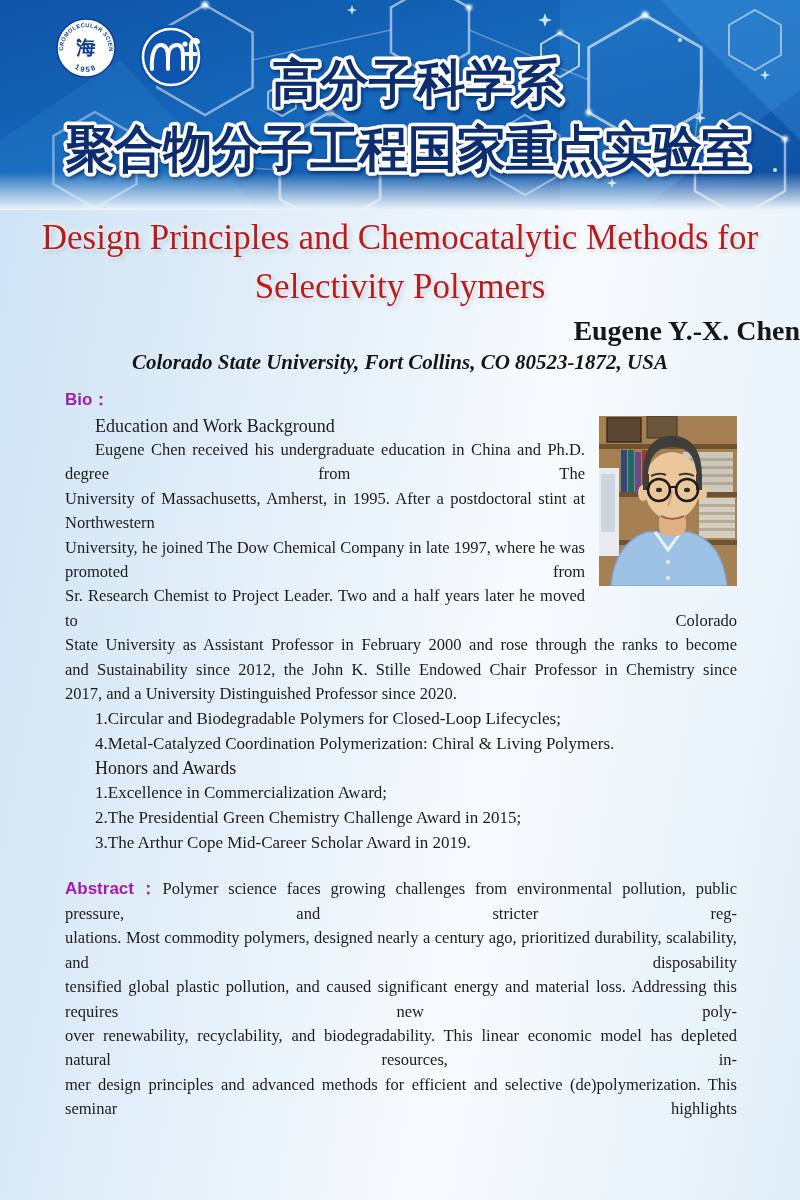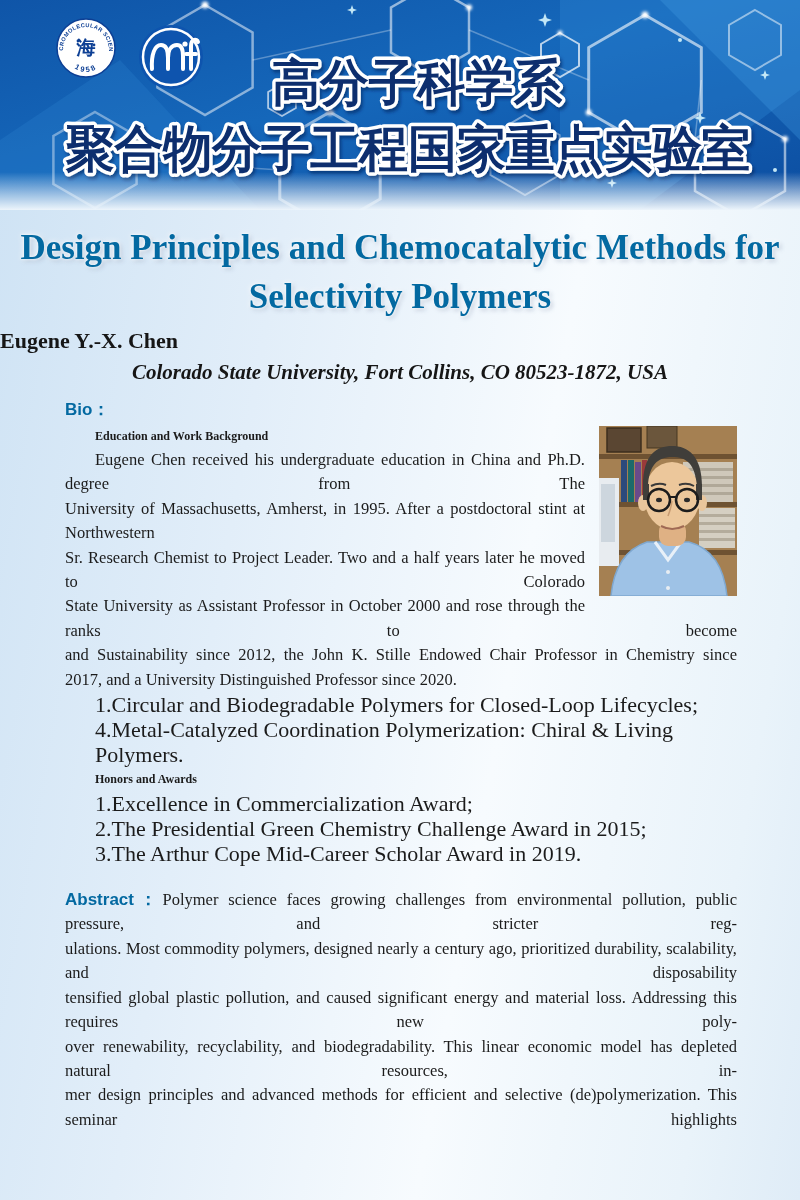--- a/index.html
+++ b/index.html
@@ -9,37 +9,37 @@
     font-family:"Liberation Serif",serif;color:#1b1b1b;
   }
   .header{position:relative;height:210px;}
   .header-svg{display:block;}
   .logo{position:absolute;}
   .logo1{left:56px;top:18px;}
   .logo2{left:138px;top:24px;}
   .hdr-text{font-family:"Liberation Sans",sans-serif;font-weight:bold;
     paint-order:stroke;stroke:#ffffff;stroke-width:7px;stroke-linejoin:round;fill:#0b2f6e;}
   .title{
-    margin-top:13px;text-align:center;font-weight:bold;font-size:35px;line-height:49px;
-    color:#0369a1;
+    margin-top:3px;text-align:center;font-weight:normal;font-size:35px;line-height:49px;
+    color:#b91c1c;
     text-shadow:0 0 3px rgba(255,255,255,.95),0 0 6px rgba(255,255,255,.85),2px 2px 4px rgba(110,130,165,.45);
   }
-  .speaker{margin-top:8px;text-align:left;font-weight:bold;font-size:22px;line-height:24px;color:#161616;}
+  .speaker{margin-top:8px;text-align:right;font-weight:bold;font-size:28px;line-height:24px;color:#161616;}
   .affil{margin-top:7px;text-align:center;font-weight:bold;font-style:italic;font-size:21px;line-height:24px;color:#161616;}
   .content{padding:0 63px 0 65px;}
-  .lbl{font-family:"Liberation Sans",sans-serif;font-weight:bold;font-size:17px;color:#0369a1;}
+  .lbl{font-family:"Liberation Sans",sans-serif;font-weight:bold;font-size:17px;color:#a21caf;}
   .bio-label{margin-top:14px;line-height:23px;}
   .bio-body{overflow:visible;}
   .photo{float:right;width:138px;height:170px;margin:2px 0 8px 14px;}
-  .sec-h{font-weight:bold;font-size:12px;line-height:24px;margin-left:30px;}
+  .sec-h{font-weight:normal;font-size:18px;line-height:24px;margin-left:30px;}
   .edu-h{margin-top:3px;}
   .jline{font-size:16.5px;line-height:24.4px;text-align:justify;text-align-last:justify;}
   .jline.ind{text-indent:30px;}
   .jline.endl{text-align:left;text-align-last:left;}
-  .item{font-size:22px;line-height:25px;margin-left:30px;}
+  .item{font-size:17px;line-height:25px;margin-left:30px;}
   .abstract{margin-top:22px;}
   .abs-label{}
   .arc-text{font-family:"Liberation Sans",sans-serif;font-weight:bold;fill:#0d3f94;}
 </style>
 </head>
 <body>
 
 <div class="header">
   <svg class="header-svg" width="800" height="210" viewBox="0 0 800 210">
     <defs>
@@ -192,22 +192,23 @@
         <ellipse cx="60" cy="74" rx="3" ry="2.2" fill="#2a2a2a"></ellipse>
         <ellipse cx="88" cy="74" rx="3" ry="2.2" fill="#2a2a2a"></ellipse>
         <path d="M73,75 C72,83 70,87 69,90" fill="none" stroke="#c79b72" stroke-width="1.5"></path>
         <path d="M62,100 Q73,106 85,100" fill="none" stroke="#a06a54" stroke-width="2"></path>
       </g>
     </svg>
 
     <div class="sec-h edu-h">Education and Work Background</div>
     <div class="jline ind">Eugene Chen received his undergraduate education in China and Ph.D. degree from The</div>
     <div class="jline">University of Massachusetts, Amherst, in 1995. After a postdoctoral stint at Northwestern</div>
+    <div class="jline">University, he joined The Dow Chemical Company in late 1997, where he was promoted from</div>
     <div class="jline">Sr. Research Chemist to Project Leader. Two and a half years later he moved to Colorado</div>
-    <div class="jline">State University as Assistant Professor in October 2000 and rose through the ranks to become</div>
+    <div class="jline">State University as Assistant Professor in February 2000 and rose through the ranks to become</div>
     <div class="jline">and Sustainability since 2012, the John K. Stille Endowed Chair Professor in Chemistry since</div>
     <div class="jline endl">2017, and a University Distinguished Professor since 2020.</div>
 
     <div class="item">1.Circular and Biodegradable Polymers for Closed-Loop Lifecycles;</div>
     <div class="item">4.Metal-Catalyzed Coordination Polymerization: Chiral &amp; Living Polymers.</div>
 
     <div class="sec-h">Honors and Awards</div>
     <div class="item">1.Excellence in Commercialization Award;</div>
     <div class="item">2.The Presidential Green Chemistry Challenge Award in 2015;</div>
     <div class="item">3.The Arthur Cope Mid-Career Scholar Award in 2019.</div>

